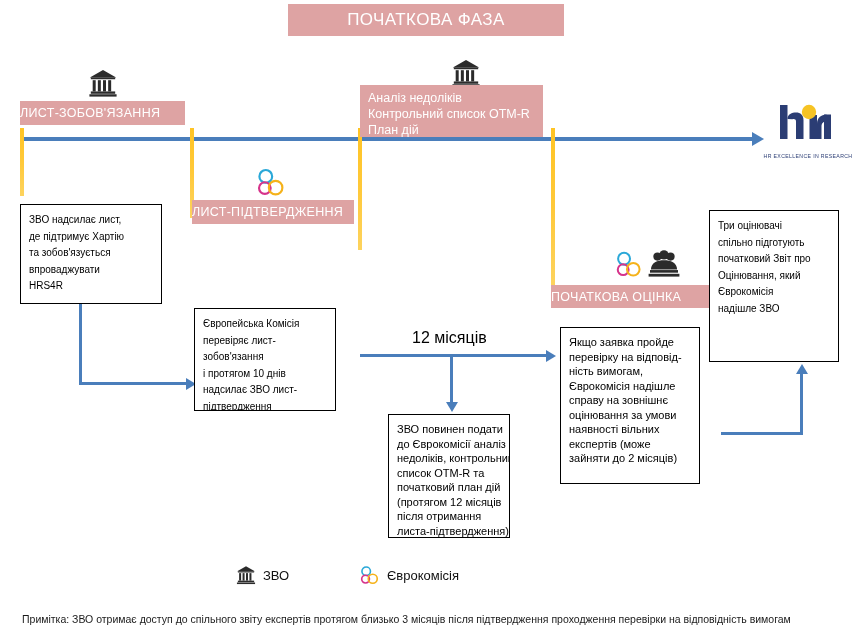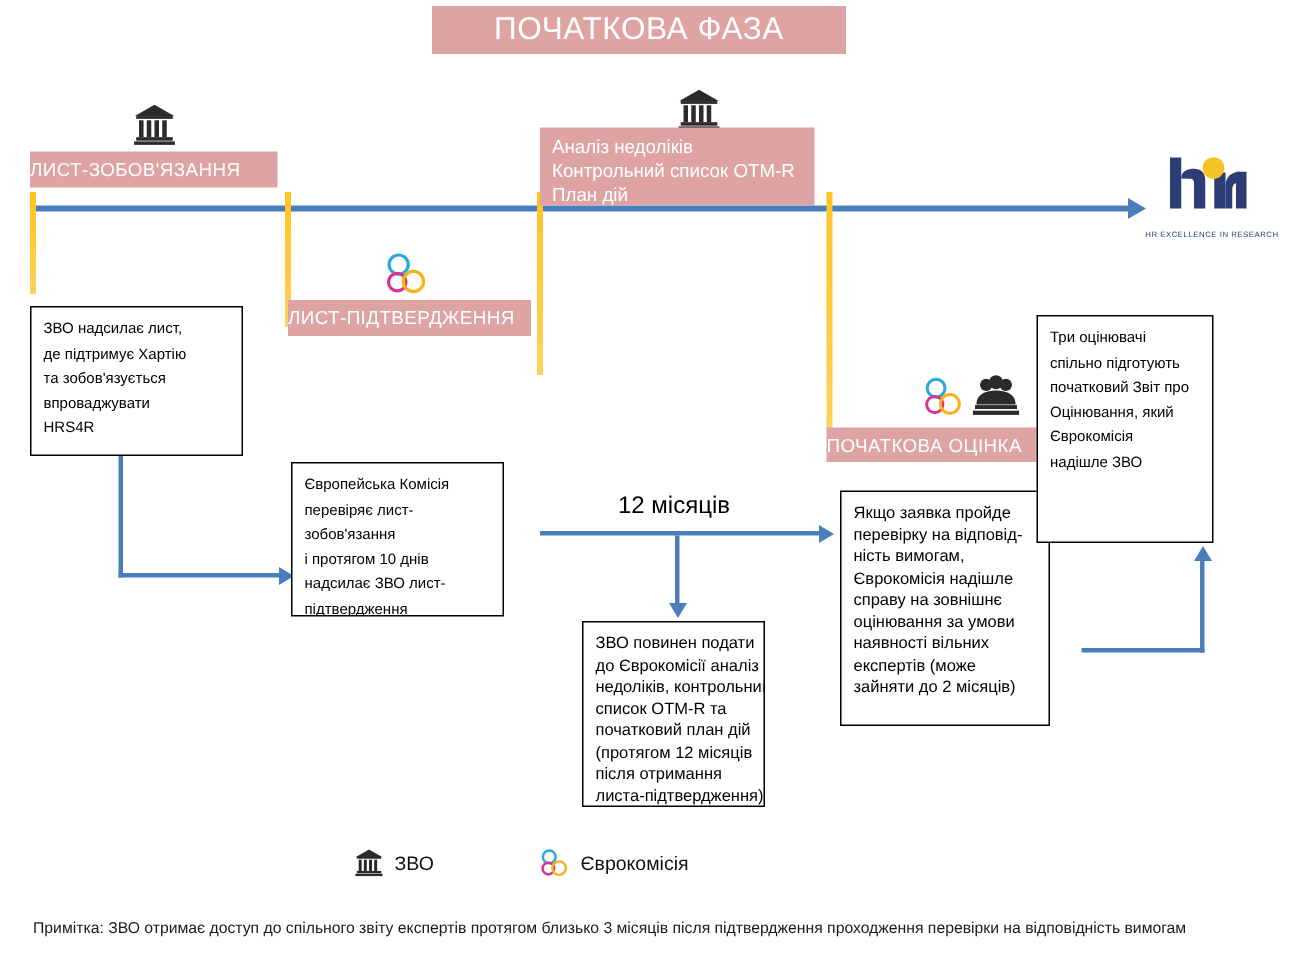--- a/index.html
+++ b/index.html
@@ -22,21 +22,21 @@
   .abs { position: absolute; }
 
   
   .title-banner {
     left: 288px;
     top: 4px;
     width: 276px;
     height: 32px;
     background: #dea3a3;
     color: #ffffff;
-    font-size: 21px;
+    font-size: 17px;
     letter-spacing: 0.4px;
     display: flex;
     align-items: center;
     justify-content: center;
     text-align: center;
   }
 
   
   .pink-label {
     background: #dea3a3;
@@ -264,21 +264,21 @@
     <div>оцінювання за умови</div>
     <div>наявності вільних</div>
     <div>експертів (може</div>
     <div>зайняти до 2 місяців)</div>
   </div>
 
   <div class="abs blue-line" style="left:721px; top:432px; width:82px; height:3px;"></div>
   <div class="abs blue-line" style="left:800px; top:373px; width:3px; height:62px;"></div>
   <div class="abs arrow-up" style="left:796px; top:364px;"></div>
 
-  <div class="abs txt-box" style="left:691px; top:210px; width:118px; height:152px;">
+  <div class="abs txt-box" style="left:709px; top:210px; width:130px; height:152px;">
     <div>Три оцінювачі</div>
     <div>спільно підготують</div>
     <div>початковий Звіт про</div>
     <div>Оцінювання, який</div>
     <div>Єврокомісія</div>
     <div>надішле ЗВО</div>
   </div>
 
   <div class="abs" style="left:762px; top:103px; width:92px; height:60px;">
     <svg viewBox="0 0 92 44" width="92" height="44" aria-hidden="true">

